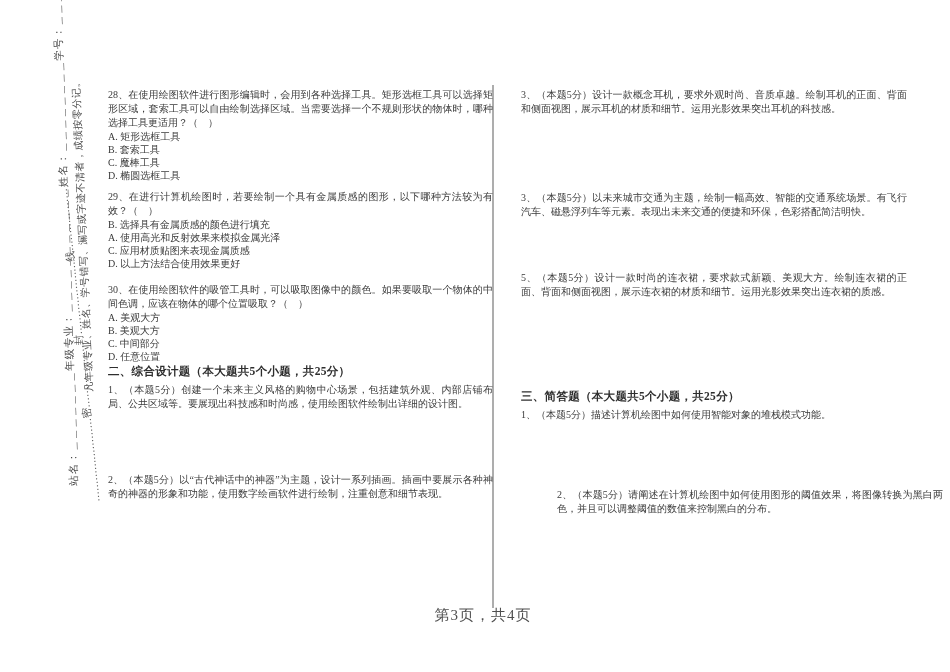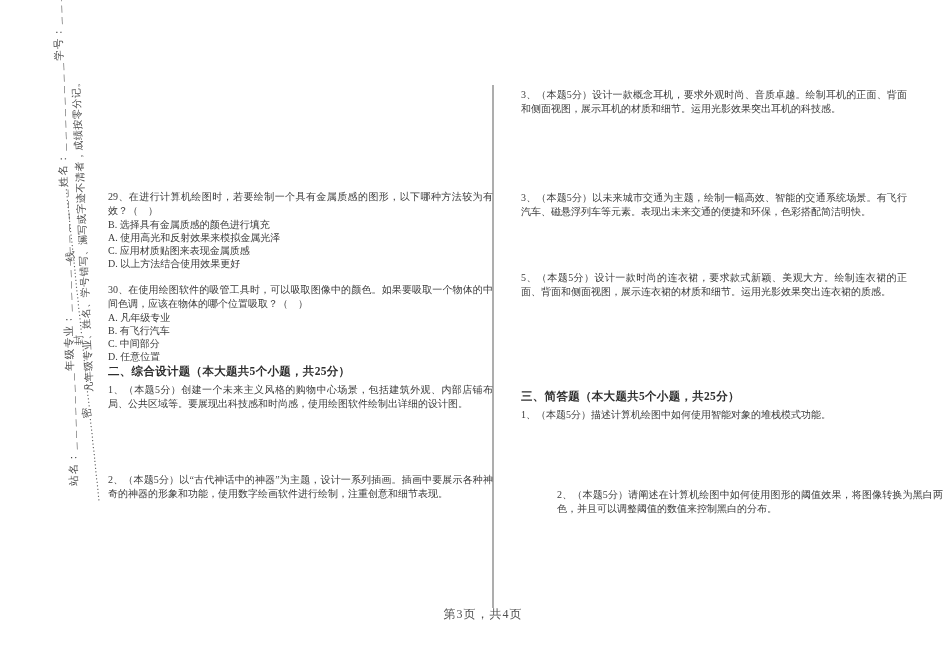--- a/index.html
+++ b/index.html
@@ -28,47 +28,54 @@
   .section-heading{
     position:absolute;font-size:11.5px;font-weight:bold;color:#2e2e2e;
     letter-spacing:.3px;white-space:nowrap;
   }
   .divider{
     position:absolute;left:492px;top:85px;width:1.5px;height:523px;
     background:#adadad;
   }
   .footer{
     position:absolute;left:16px;right:0;top:606px;text-align:center;
-    font-size:12px;color:#4f4f4f;letter-spacing:1px;
+    font-size:15px;color:#4f4f4f;letter-spacing:1px;
   }
 </style>
 </head>
 <body>
 
 <div class="page">
 
   <div class="sidebar-line info-line">站名：＿＿＿＿＿＿＿年级专业：＿＿＿＿＿＿＿＿＿＿＿姓名：＿＿＿＿＿＿＿＿学号：＿＿＿＿＿＿</div>
   <div class="sidebar-line warning-line">凡年级专业、姓名、学号错写、漏写或字迹不清者，成绩按零分记。</div>
   <div class="sidebar-line seal-line">……………………密………………封…………………线………………</div>
 
   <div class="divider"></div>
 
+  <div class="block leftcol" style="top:88px;">
+    <div class="stem">28、在使用绘图软件进行图形编辑时，会用到各种选择工具。矩形选框工具可以选择矩形区域，套索工具可以自由绘制选择区域。当需要选择一个不规则形状的物体时，哪种选择工具更适用？（　）</div>
+    <div class="option">A. 矩形选框工具</div>
+    <div class="option">B. 套索工具</div>
+    <div class="option">C. 魔棒工具</div>
+    <div class="option">D. 椭圆选框工具</div>
+  </div>
 
   <div class="block leftcol" style="top:190px;">
     <div class="stem">29、在进行计算机绘图时，若要绘制一个具有金属质感的图形，以下哪种方法较为有效？（　）</div>
     <div class="option">B. 选择具有金属质感的颜色进行填充</div>
     <div class="option">A. 使用高光和反射效果来模拟金属光泽</div>
     <div class="option">C. 应用材质贴图来表现金属质感</div>
     <div class="option">D. 以上方法结合使用效果更好</div>
   </div>
 
   <div class="block leftcol" style="top:283px;">
     <div class="stem">30、在使用绘图软件的吸管工具时，可以吸取图像中的颜色。如果要吸取一个物体的中间色调，应该在物体的哪个位置吸取？（　）</div>
-    <div class="option">A. 凡年级专业</div>
-    <div class="option">B. 有飞行汽车</div>
+    <div class="option">A. 美观大方</div>
+    <div class="option">B. 美观大方</div>
     <div class="option">C. 中间部分</div>
     <div class="option">D. 任意位置</div>
   </div>
 
   <div class="section-heading" style="left:108px;top:364px;">二、综合设计题（本大题共5个小题，共25分）</div>
 
   <div class="block leftcol" style="top:383px;">
     <div class="stem">1、（本题5分）创建一个未来主义风格的购物中心场景，包括建筑外观、内部店铺布局、公共区域等。要展现出科技感和时尚感，使用绘图软件绘制出详细的设计图。</div>
   </div>
 

